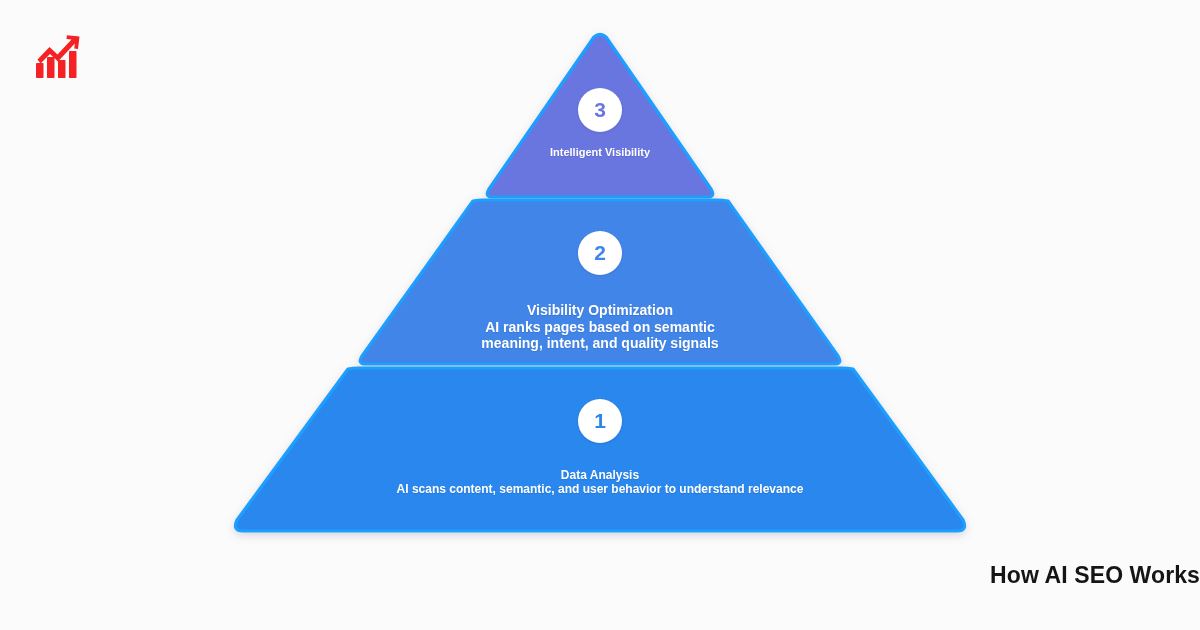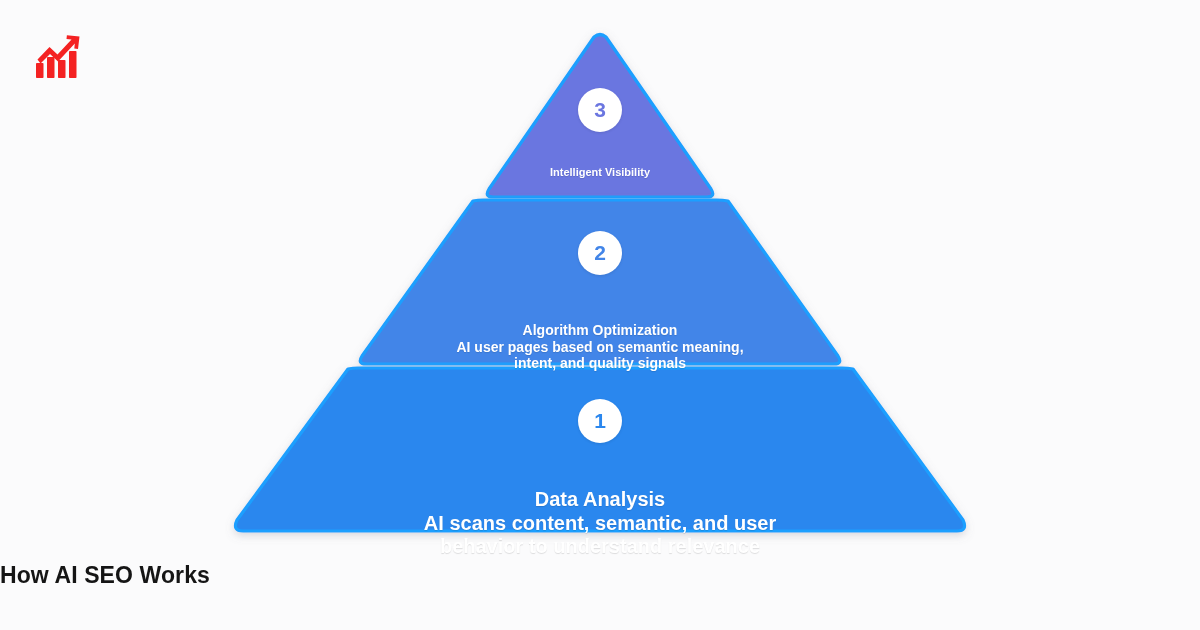--- a/index.html
+++ b/index.html
@@ -60,21 +60,21 @@
     box-shadow: 0 1px 3px rgba(0,0,0,0.10);
   }
 
   .tier-text {
     text-align: center;
     color: #ffffff;
     font-weight: bold;
     text-shadow: 0 1px 1px rgba(0,0,0,0.12);
     line-height: 1.18;
   }
-  .tier-title { display: block; margin-top: 20px; }
+  .tier-title { display: block; }
   .tier-desc  { display: block; }
 
   
   #tier-3-overlay { left: 485px; top: 88px; width: 230px; }
   #tier-3-overlay .tier-badge {
     width: 44px; height: 44px; font-size: 21px; color: #6b76e0;
   }
   #tier-3-overlay .tier-text { font-size: 11px; margin-top: 14px; width: 160px; }
 
   
@@ -82,29 +82,29 @@
   #tier-2-overlay .tier-badge {
     width: 44px; height: 44px; font-size: 21px; color: #4285e8;
   }
   #tier-2-overlay .tier-text { font-size: 14px; margin-top: 27px; width: 290px; }
 
   
   #tier-1-overlay { left: 380px; top: 399px; width: 440px; }
   #tier-1-overlay .tier-badge {
     width: 44px; height: 44px; font-size: 21px; color: #2b87ee;
   }
-  #tier-1-overlay .tier-text { font-size: 20px; margin-top: 25px; width: 420px; }
+  #tier-1-overlay .tier-text { font-size: 12px; margin-top: 25px; width: 420px; }
 
   
   #diagram-caption {
     position: absolute;
     left: 0;
     top: 562px;
     width: 1200px;
-    text-align: left;
+    text-align: right;
     font-size: 23px;
     font-weight: bold;
     color: #151515;
     letter-spacing: 0.1px;
   }
 </style>
 </head>
 <body style="background: rgb(251, 251, 252);">
 
 <div id="brand-logo">
@@ -138,22 +138,22 @@
   <div class="tier-overlay" id="tier-3-overlay">
     <div class="tier-badge" style="color: rgb(107, 118, 224);">3</div>
     <div class="tier-text" style="color: rgb(255, 255, 255);">
       <span class="tier-title">Intelligent Visibility</span>
     </div>
   </div>
 
   <div class="tier-overlay" id="tier-2-overlay">
     <div class="tier-badge" style="color: rgb(66, 133, 232);">2</div>
     <div class="tier-text" style="color: rgb(255, 255, 255);">
-      <span class="tier-title">Algorithm Optimization</span>
-      <span class="tier-desc">AI user pages based on semantic meaning, intent, and quality signals</span>
+      <span class="tier-title">Visibility Optimization</span>
+      <span class="tier-desc">AI ranks pages based on semantic meaning, intent, and quality signals</span>
     </div>
   </div>
 
   <div class="tier-overlay" id="tier-1-overlay">
     <div class="tier-badge" style="color: rgb(43, 135, 238);">1</div>
     <div class="tier-text" style="color: rgb(255, 255, 255);">
       <span class="tier-title">Data Analysis</span>
       <span class="tier-desc">AI scans content, semantic, and user behavior to understand relevance</span>
     </div>
   </div>

